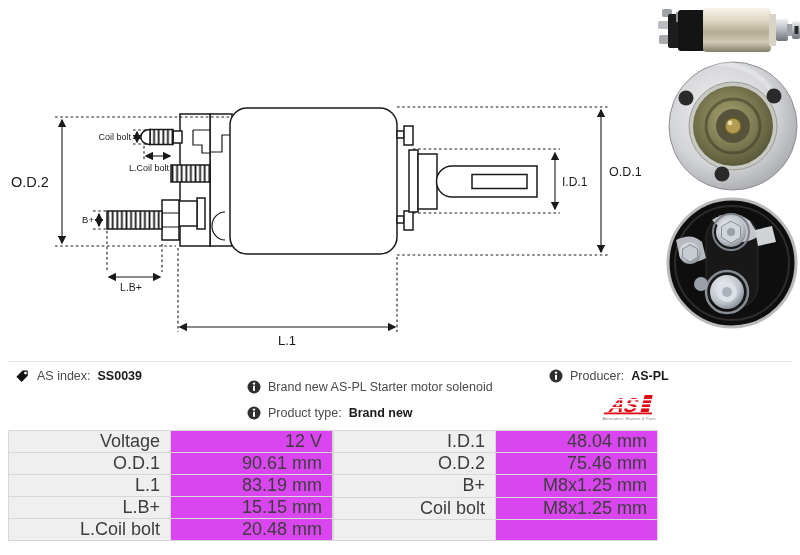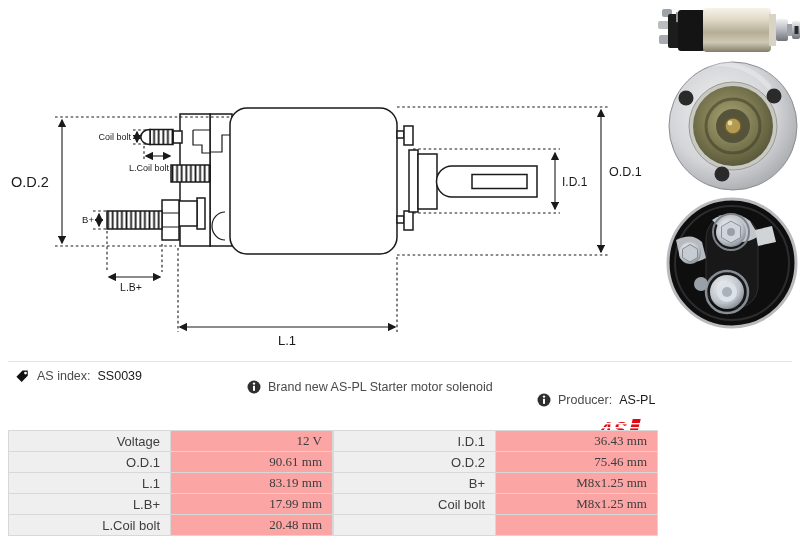--- a/index.html
+++ b/index.html
@@ -5,30 +5,30 @@
   html,body{margin:0;padding:0;background:#fff;}
   #page{position:relative;width:800px;height:555px;background:#fff;overflow:hidden;
         font-family:"Liberation Sans",sans-serif;color:#3f3f3f;}
   svg{display:block;}
   .dim-label{font-family:"Liberation Sans",sans-serif;fill:#1a1a1a;}
   
   #info-separator{position:absolute;left:8px;right:8px;top:361px;border-top:1px solid #e2e2e2;}
   .info-col{position:absolute;top:368px;display:flex;flex-direction:column;gap:10px;}
   .info-row{display:flex;align-items:center;gap:7px;font-size:12.5px;line-height:16px;white-space:nowrap;}
   .info-row .lbl{color:#4a4a4a;}
-  .info-row .val{color:#1a1a1a;font-weight:normal;}
+  .info-row .val{color:#1a1a1a;font-weight:bold;}
   .standard-line{color:#e8191c;font-weight:bold;letter-spacing:.2px;}
   .icon{flex:0 0 auto;display:inline-block;}
   
   #spec-tables{position:absolute;left:8px;top:430px;display:flex;}
-  table.spec{border-collapse:collapse;table-layout:fixed;font-size:13px;color:#3d3d3d;}
+  table.spec{border-collapse:collapse;table-layout:fixed;font-size:18px;color:#3d3d3d;}
   table.spec td{border:1px solid #d8d8d8;height:20px;padding:0 10px 0 4px;text-align:right;
                 overflow:hidden;white-space:nowrap;}
   td.spec-label{background:#efefef;width:147px;}
-  td.spec-value{background:#fca5a5;width:147px;font-family:Liberation Serif, serif;}
+  td.spec-value{background:#d946ef;width:147px;}
   
   .as-logo{margin-left:50px;}
 </style>
 </head>
 <body>
 
 <div id="page">
 
   <svg style="position:absolute;left:0;top:0;" width="660" height="360" viewBox="0 0 660 360">
     <defs>
@@ -223,23 +223,34 @@
     <div class="info-row">
       <span class="icon">
         <svg width="14" height="14" viewBox="0 0 14 14">
             <circle cx="7" cy="7" r="6.5" fill="#2f2f2f"></circle>
           <rect x="6" y="5.8" width="2" height="5" fill="#fff"></rect>
             <circle cx="7" cy="3.6" r="1.2" fill="#fff"></circle>
           </svg>
       </span>
       <span class="lbl">Brand new AS-PL Starter motor solenoid</span>
     </div>
+    <div class="info-row">
+      <span class="icon">
+        <svg width="14" height="14" viewBox="0 0 14 14">
+            <circle cx="7" cy="7" r="6.5" fill="#2f2f2f"></circle>
+          <rect x="6" y="5.8" width="2" height="5" fill="#fff"></rect>
+            <circle cx="7" cy="3.6" r="1.2" fill="#fff"></circle>
+          </svg>
+      </span>
+      <span class="lbl">Product type:</span>
+      <span class="val">Brand new</span>
+    </div>
   </div>
 
-  <div class="info-col" style="left:537px;margin-top:24px;">
+  <div class="info-col" style="left:549px;">
     <div class="info-row">
       <span class="icon">
         <svg width="14" height="14" viewBox="0 0 14 14">
             <circle cx="7" cy="7" r="6.5" fill="#2f2f2f"></circle>
           <rect x="6" y="5.8" width="2" height="5" fill="#fff"></rect>
             <circle cx="7" cy="3.6" r="1.2" fill="#fff"></circle>
           </svg>
       </span>
       <span class="lbl">Producer:</span>
       <span class="val">AS-PL</span>
@@ -271,33 +282,33 @@
         <tr>
           <td class="spec-label">O.D.1</td>
           <td class="spec-value">90.61 mm</td>
           </tr>
         <tr>
           <td class="spec-label">L.1</td>
           <td class="spec-value">83.19 mm</td>
           </tr>
         <tr>
           <td class="spec-label">L.B+</td>
-          <td class="spec-value">17.99 mm</td>
+          <td class="spec-value">15.15 mm</td>
           </tr>
         <tr>
           <td class="spec-label">L.Coil bolt</td>
           <td class="spec-value">20.48 mm</td>
           </tr>
       </tbody>
     </table>
     <table class="spec">
       <tbody>
         <tr>
           <td class="spec-label">I.D.1</td>
-          <td class="spec-value">36.43 mm</td>
+          <td class="spec-value">48.04 mm</td>
           </tr>
         <tr>
           <td class="spec-label">O.D.2</td>
           <td class="spec-value">75.46 mm</td>
           </tr>
         <tr>
           <td class="spec-label">B+</td>
           <td class="spec-value">M8x1.25 mm</td>
           </tr>
         <tr>

